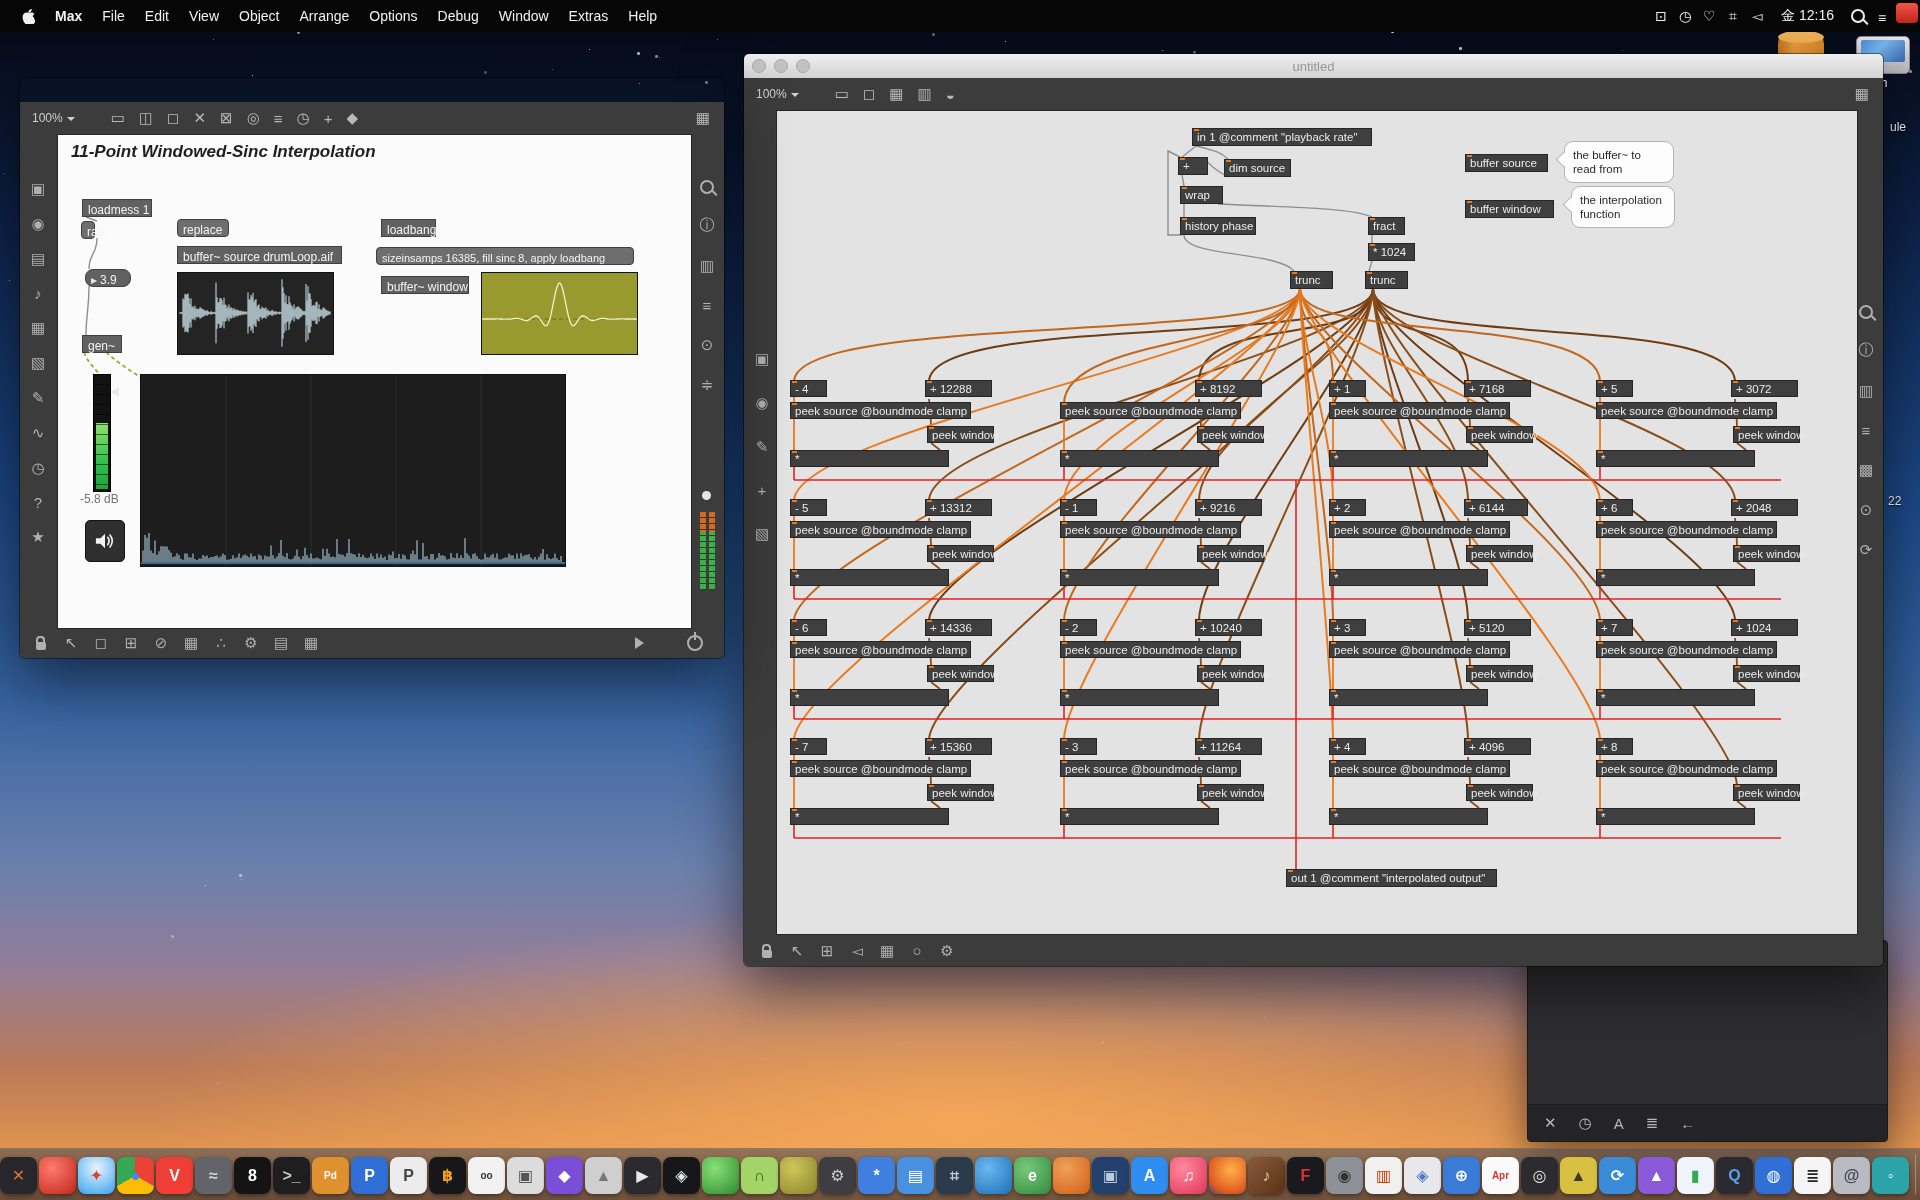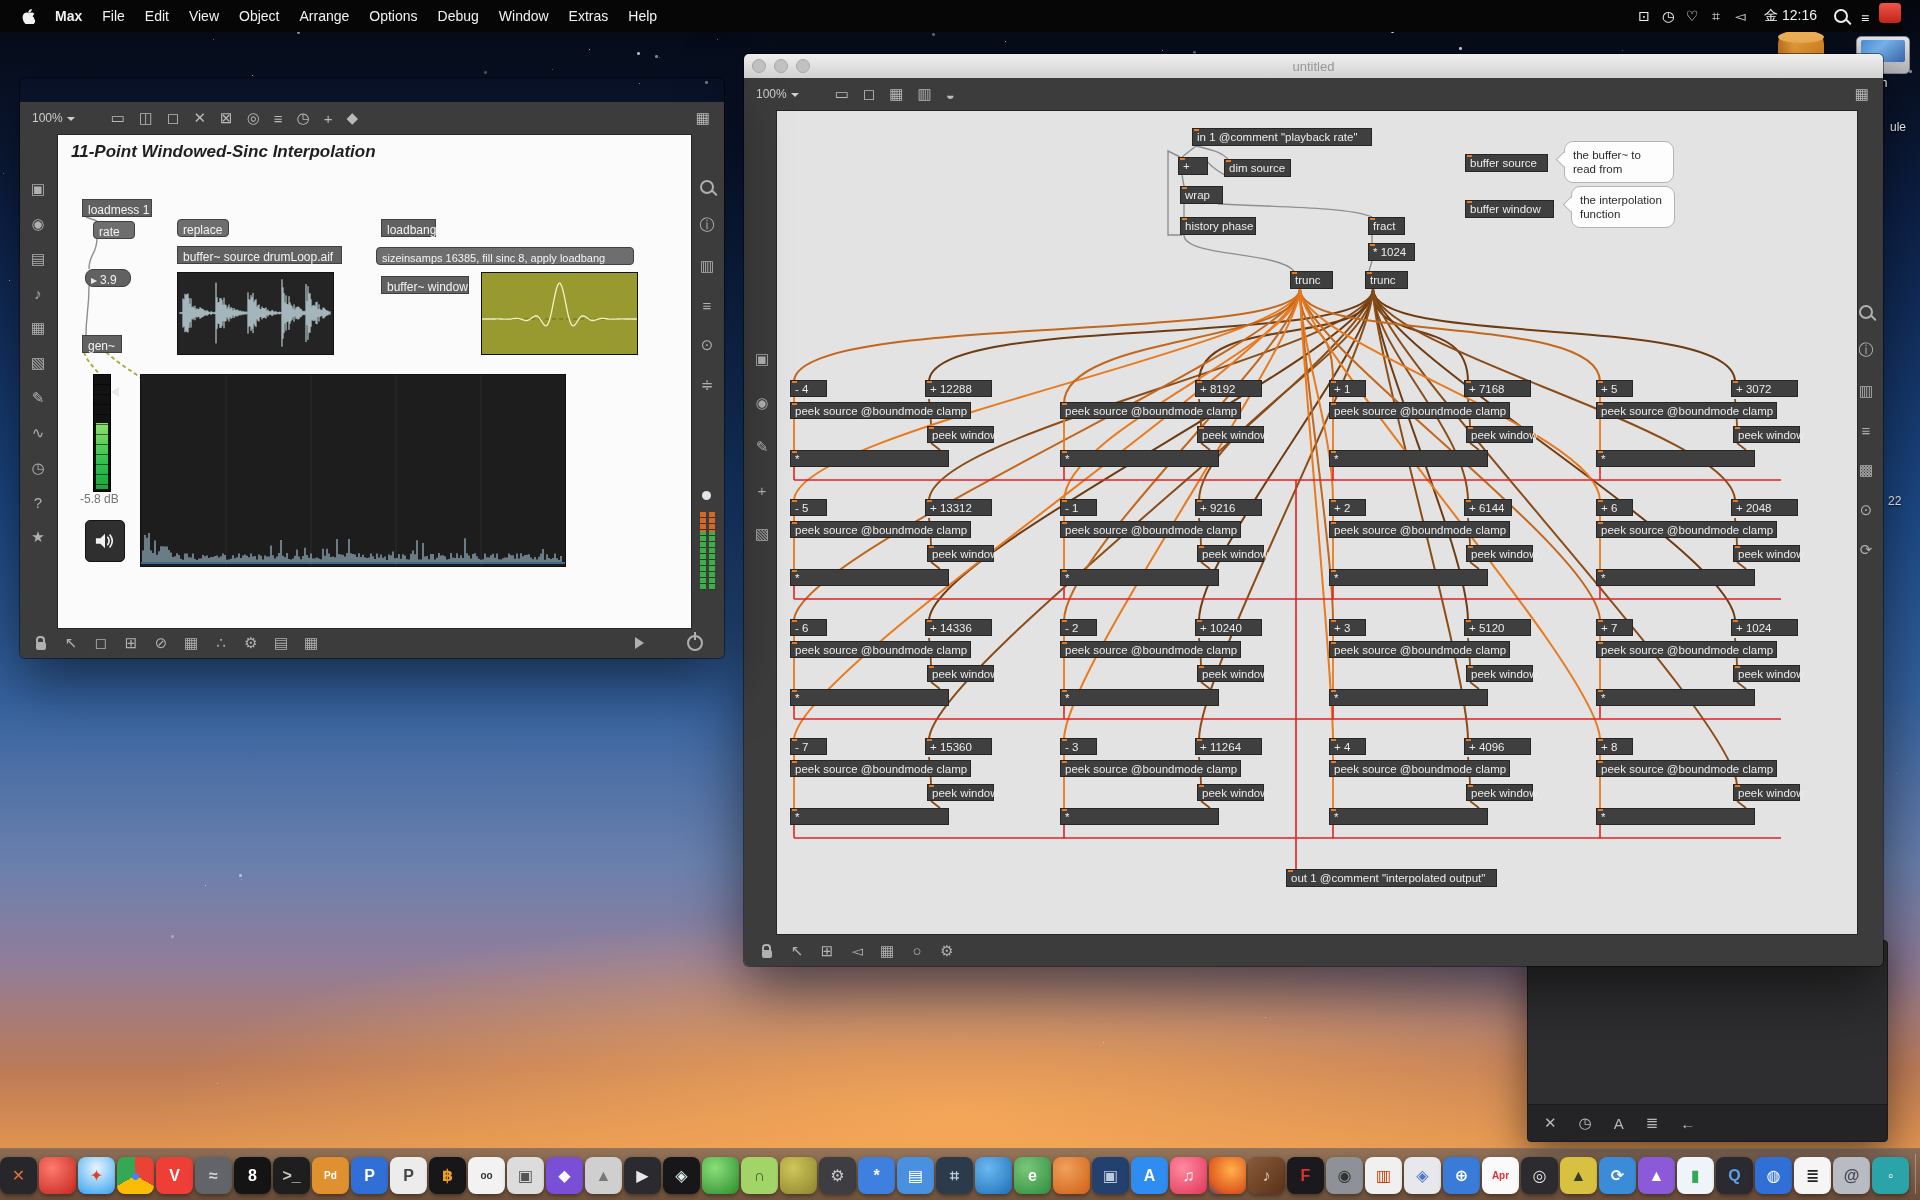--- a/index.html
+++ b/index.html
@@ -4,21 +4,21 @@
 <style>
   html,body{margin:0;padding:0;background:#000;}
   body{width:1920px;height:1200px;overflow:hidden;position:relative;
        font-family:"Liberation Sans","DejaVu Sans",sans-serif;-webkit-font-smoothing:antialiased;}
   #desktop{position:absolute;inset:0;
     background:linear-gradient(180deg,#05070f 0%,#0d2148 18%,#1c4886 42%,#35629f 58%,#6a80ad 72%,#907d9b 80%,#bb7a58 89%,#e2954f 96%,#cf7f3f 100%);}
   #glow{position:absolute;inset:0;background:radial-gradient(ellipse 60% 25% at 50% 93%,rgba(255,176,90,.75),rgba(255,176,90,0) 70%);}
   #stars{position:absolute;top:0;left:0;width:1px;height:1px;background:transparent;border-radius:50%;}
 
   
-  #menubar{position:absolute;top:0;left:0;right:17px;height:32px;background:#060606;color:#f2f2f2;
+  #menubar{position:absolute;top:0;left:0;right:0;height:32px;background:#060606;color:#f2f2f2;
     display:flex;font-size:14px;z-index:30;}
   .mb-left{display:flex;align-items:center;gap:0;padding-left:12px;}
   .apple{display:inline-flex;align-items:center;padding:0 10px;}
   .mb-item{padding:0 10px;cursor:default;}
   .mb-item.first{font-weight:bold;}
   .mb-right{margin-left:auto;display:flex;align-items:center;gap:4px;padding-right:0;}
   .mb-ic{display:inline-flex;align-items:center;justify-content:center;width:24px;height:24px;font-size:14px;color:#eee;}
   .mb-clock{padding:0 8px;white-space:nowrap;}
   .record-chip{width:22px;height:20px;background:linear-gradient(180deg,#f05548,#c22418);border-radius:4px;margin:0 2px;}
 
@@ -408,21 +408,21 @@
             </div>
             <div class="gen-group" style="left: 552px; top: 269px;">
               <div class="gbox" style="left:0;top:0;width:37px">+ 1</div>
               <div class="gbox" style="left:135px;top:0;width:67px">+ 7168</div>
               <div class="gbox" style="left:0;top:22px;width:181px">peek source @boundmode clamp</div>
               <div class="gbox" style="left:137px;top:46px;width:67px">peek window</div>
               <div class="gbox" style="left:0;top:70px;width:159px">*</div>
             </div>
             <div class="gen-group" style="left: 552px; top: 388px;">
               <div class="gbox" style="left:0;top:0;width:37px">+ 2</div>
-              <div class="gbox" style="left:135px;top:0;width:48px">+ 6144</div>
+              <div class="gbox" style="left:135px;top:0;width:64px">+ 6144</div>
               <div class="gbox" style="left:0;top:22px;width:181px">peek source @boundmode clamp</div>
               <div class="gbox" style="left:137px;top:46px;width:67px">peek window</div>
               <div class="gbox" style="left:0;top:70px;width:159px">*</div>
             </div>
             <div class="gen-group" style="left: 552px; top: 508px;">
               <div class="gbox" style="left:0;top:0;width:37px">+ 3</div>
               <div class="gbox" style="left:135px;top:0;width:67px">+ 5120</div>
               <div class="gbox" style="left:0;top:22px;width:181px">peek source @boundmode clamp</div>
               <div class="gbox" style="left:137px;top:46px;width:67px">peek window</div>
               <div class="gbox" style="left:0;top:70px;width:159px">*</div>
@@ -544,21 +544,21 @@
         <svg class="cords" id="w1-cords" width="633" height="493" viewBox="0 0 633 493">
             <path d="M28,82 L39,86" fill="none" stroke="#8f8f8f" stroke-width="1.4"></path>
             <path d="M39,103 C39,120 31,118 31,134" fill="none" stroke="#8f8f8f" stroke-width="1.4"></path>
             <path d="M31,151 C31,175 28,180 28,200" fill="none" stroke="#8f8f8f" stroke-width="1.4"></path>
             <path d="M26,217 C30,228 36,232 41,239" fill="none" stroke="#aaa73a" stroke-width="1.8" stroke-dasharray="4 3"></path>
             <path d="M48,217 C62,230 74,236 86,245" fill="none" stroke="#aaa73a" stroke-width="1.8" stroke-dasharray="4 3"></path>
           </svg>
         <div class="patch-title" style="left:13px;top:7px">11-Point Windowed-Sinc Interpolation</div>
 
         <div class="mx-box" style="left:24px;top:64px;width:70px">loadmess 1</div>
-        <div class="mx-msg" style="left:35px;top:86px;width:42px">rate</div>
+        <div class="mx-msg" style="left:23px;top:86px;width:14px">rate</div>
         <div class="mx-num num-tri" style="left:27px;top:134px;width:46px"><span>3.9</span></div>
         <div class="mx-box" style="left:24px;top:200px;width:40px">gen~</div>
 
         <div class="mx-msg" style="left:119px;top:84px;width:52px">replace</div>
         <div class="mx-box" style="left:119px;top:111px;width:165px">buffer~ source drumLoop.aif</div>
         <div class="disp" style="left:119px;top:137px;width:155px;height:81px;background:#242424">
           <svg id="w1-wave" width="155" height="81" viewBox="0 0 155 81">
               <path d="M2,39.2V40.8M3,39.2V40.8M4,39.2V40.8M5,25.4V54.6M6,26.6V53.4M7,20.8V59.2M8,22.1V57.9M9,21.0V59.0M10,20.5V59.5M11,25.1V54.9M12,30.8V49.2M13,25.4V54.6M14,34.1V45.9M15,33.3V46.7M16,34.8V45.2M17,32.7V47.3M18,36.3V43.7M19,35.3V44.7M20,36.1V43.9M21,36.0V44.0M22,34.2V45.8M23,34.9V45.1M24,36.0V44.0M25,35.8V44.2M26,37.3V42.7M27,37.3V42.7M28,38.2V41.8M29,37.1V42.9M30,38.0V42.0M31,39.0V41.0M32,39.2V40.8M33,38.1V41.9M34,38.8V41.2M35,39.2V40.8M36,39.2V40.8M37,38.8V41.2M38,9.6V70.4M39,24.2V55.8M40,29.4V50.6M41,29.0V51.0M42,25.1V54.9M43,25.1V54.9M44,27.1V52.9M45,31.7V48.3M46,24.7V55.3M47,31.5V48.5M48,31.9V48.1M49,35.6V44.4M50,33.6V46.4M51,31.5V48.5M52,35.7V44.3M53,34.1V45.9M54,35.0V45.0M55,37.4V42.6M56,35.0V45.0M57,36.5V43.5M58,37.3V42.7M59,36.3V43.7M60,37.3V42.7M61,37.5V42.5M62,38.1V41.9M63,37.5V42.5M64,38.9V41.1M65,38.1V41.9M66,38.4V41.6M67,39.0V41.0M68,38.3V41.7M69,39.2V40.8M70,19.4V60.6M71,26.2V53.8M72,26.8V53.2M73,22.1V57.9M74,24.2V55.8M75,19.9V60.1M76,29.1V50.9M77,27.1V52.9M78,26.1V53.9M79,33.7V46.3M80,32.2V47.8M81,31.5V48.5M82,35.8V44.2M83,36.0V44.0M84,33.6V46.4M85,35.0V45.0M86,35.1V44.9M87,35.6V44.4M88,34.4V45.6M89,37.6V42.4M90,36.5V43.5M91,38.2V41.8M92,38.2V41.8M93,38.3V41.7M94,36.9V43.1M95,37.6V42.4M96,38.9V41.1M97,38.4V41.6M98,38.2V41.8M99,39.2V40.8M100,39.2V40.8M101,38.7V41.3M102,38.9V41.1M103,39.2V40.8M104,6.3V73.7M105,14.3V65.7M106,20.1V59.9M107,29.5V50.5M108,22.3V57.7M109,31.0V49.0M110,31.5V48.5M111,23.2V56.8M112,29.3V50.7M113,31.8V48.2M114,33.2V46.8M115,35.6V44.4M116,31.4V48.6M117,36.6V43.4M118,34.3V45.7M119,34.2V45.8M120,33.4V46.6M121,34.0V46.0M122,35.6V44.4M123,35.8V44.2M124,37.3V42.7M125,38.4V41.6M126,37.8V42.2M127,38.3V41.7M128,11.0V69.0M129,27.9V52.1M130,13.2V66.8M131,20.4V59.6M132,20.2V59.8M133,26.2V53.8M134,33.2V46.8M135,32.2V47.8M136,31.9V48.1M137,33.2V46.8M138,29.2V50.8M139,28.8V51.2M140,36.0V44.0M141,31.4V48.6M142,35.9V44.1M143,37.2V42.8M144,36.8V43.2M145,34.6V45.4M146,34.7V45.3M147,35.9V44.1M148,37.0V43.0M149,37.5V42.5M150,37.7V42.3M151,38.6V41.4M152,38.4V41.6" stroke="#cfe6ef" stroke-width="1"></path>
             </svg>
         </div>

